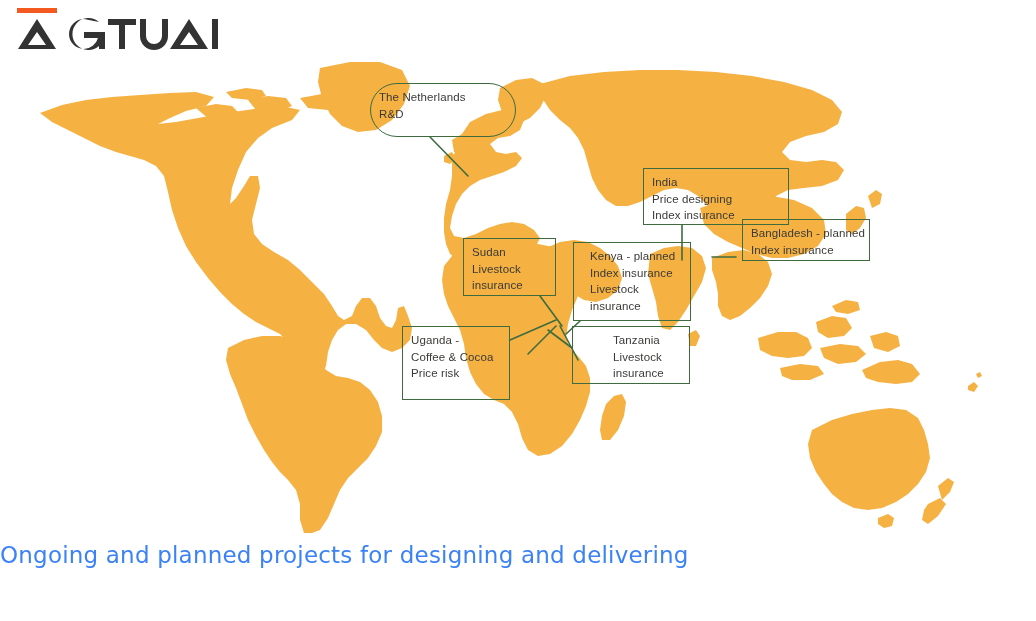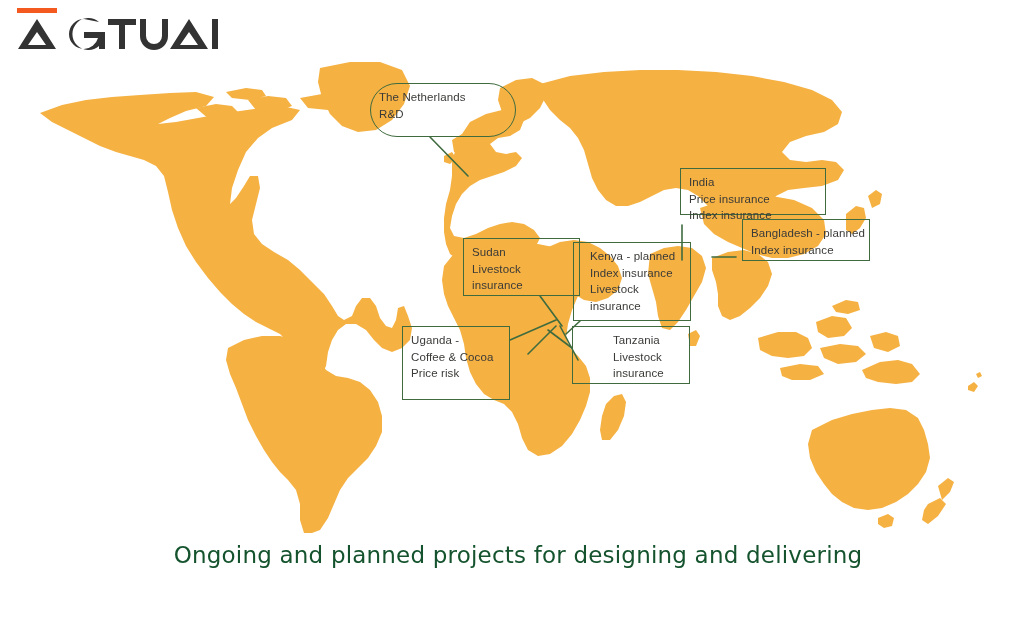--- a/index.html
+++ b/index.html
@@ -60,35 +60,35 @@
     font-family: "Liberation Sans", sans-serif;
     font-size: 11.5px;
     line-height: 16.5px;
     padding: 5px 7px 5px 8px;
     box-sizing: border-box;
     letter-spacing: 0.1px;
   }
   .callout .ln { display: block; white-space: nowrap; }
 
   #callout-netherlands { left: 370px; top: 35px;  width: 146px; height: 54px; border-radius: 27px; }
-  #callout-india       { left: 680px; top: 120px; width: 146px; height: 47px; }
+  #callout-india       { left: 643px; top: 120px; width: 146px; height: 57px; }
   #callout-bangladesh  { left: 742px; top: 171px; width: 128px; height: 42px; }
-  #callout-sudan       { left: 463px; top: 190px; width: 117px;  height: 58px; }
+  #callout-sudan       { left: 463px; top: 190px; width: 93px;  height: 58px; }
   #callout-kenya       { left: 573px; top: 194px; width: 118px; height: 79px; padding-left: 16px; }
   #callout-uganda      { left: 402px; top: 278px; width: 108px; height: 74px; }
   #callout-tanzania    { left: 572px; top: 278px; width: 118px; height: 58px; padding-left: 40px; }
 
   
   #caption {
     position: absolute;
     left: 0;
     top: 540px;
     width: 1036px;
-    text-align: center;
-    color: #14532d;
+    text-align: left;
+    color: #3b82f6;
     font-family: "DejaVu Sans", sans-serif;
     font-size: 23px;
     line-height: 30px;
     letter-spacing: 0.2px;
   }
   #caption .cap-ln { display: block; }
 </style>
 </head>
 <body>
 
@@ -269,21 +269,21 @@
     </g>
   </svg>
 
   <div class="callout" id="callout-netherlands">
     <span class="ln">The Netherlands</span>
     <span class="ln">R&amp;D</span>
   </div>
 
   <div class="callout" id="callout-india">
     <span class="ln">India</span>
-    <span class="ln">Price insurance</span>
+    <span class="ln">Price designing</span>
     <span class="ln">Index insurance</span>
   </div>
 
   <div class="callout" id="callout-bangladesh">
     <span class="ln">Bangladesh - planned</span>
     <span class="ln">Index insurance</span>
   </div>
 
   <div class="callout" id="callout-sudan">
     <span class="ln">Sudan</span>

